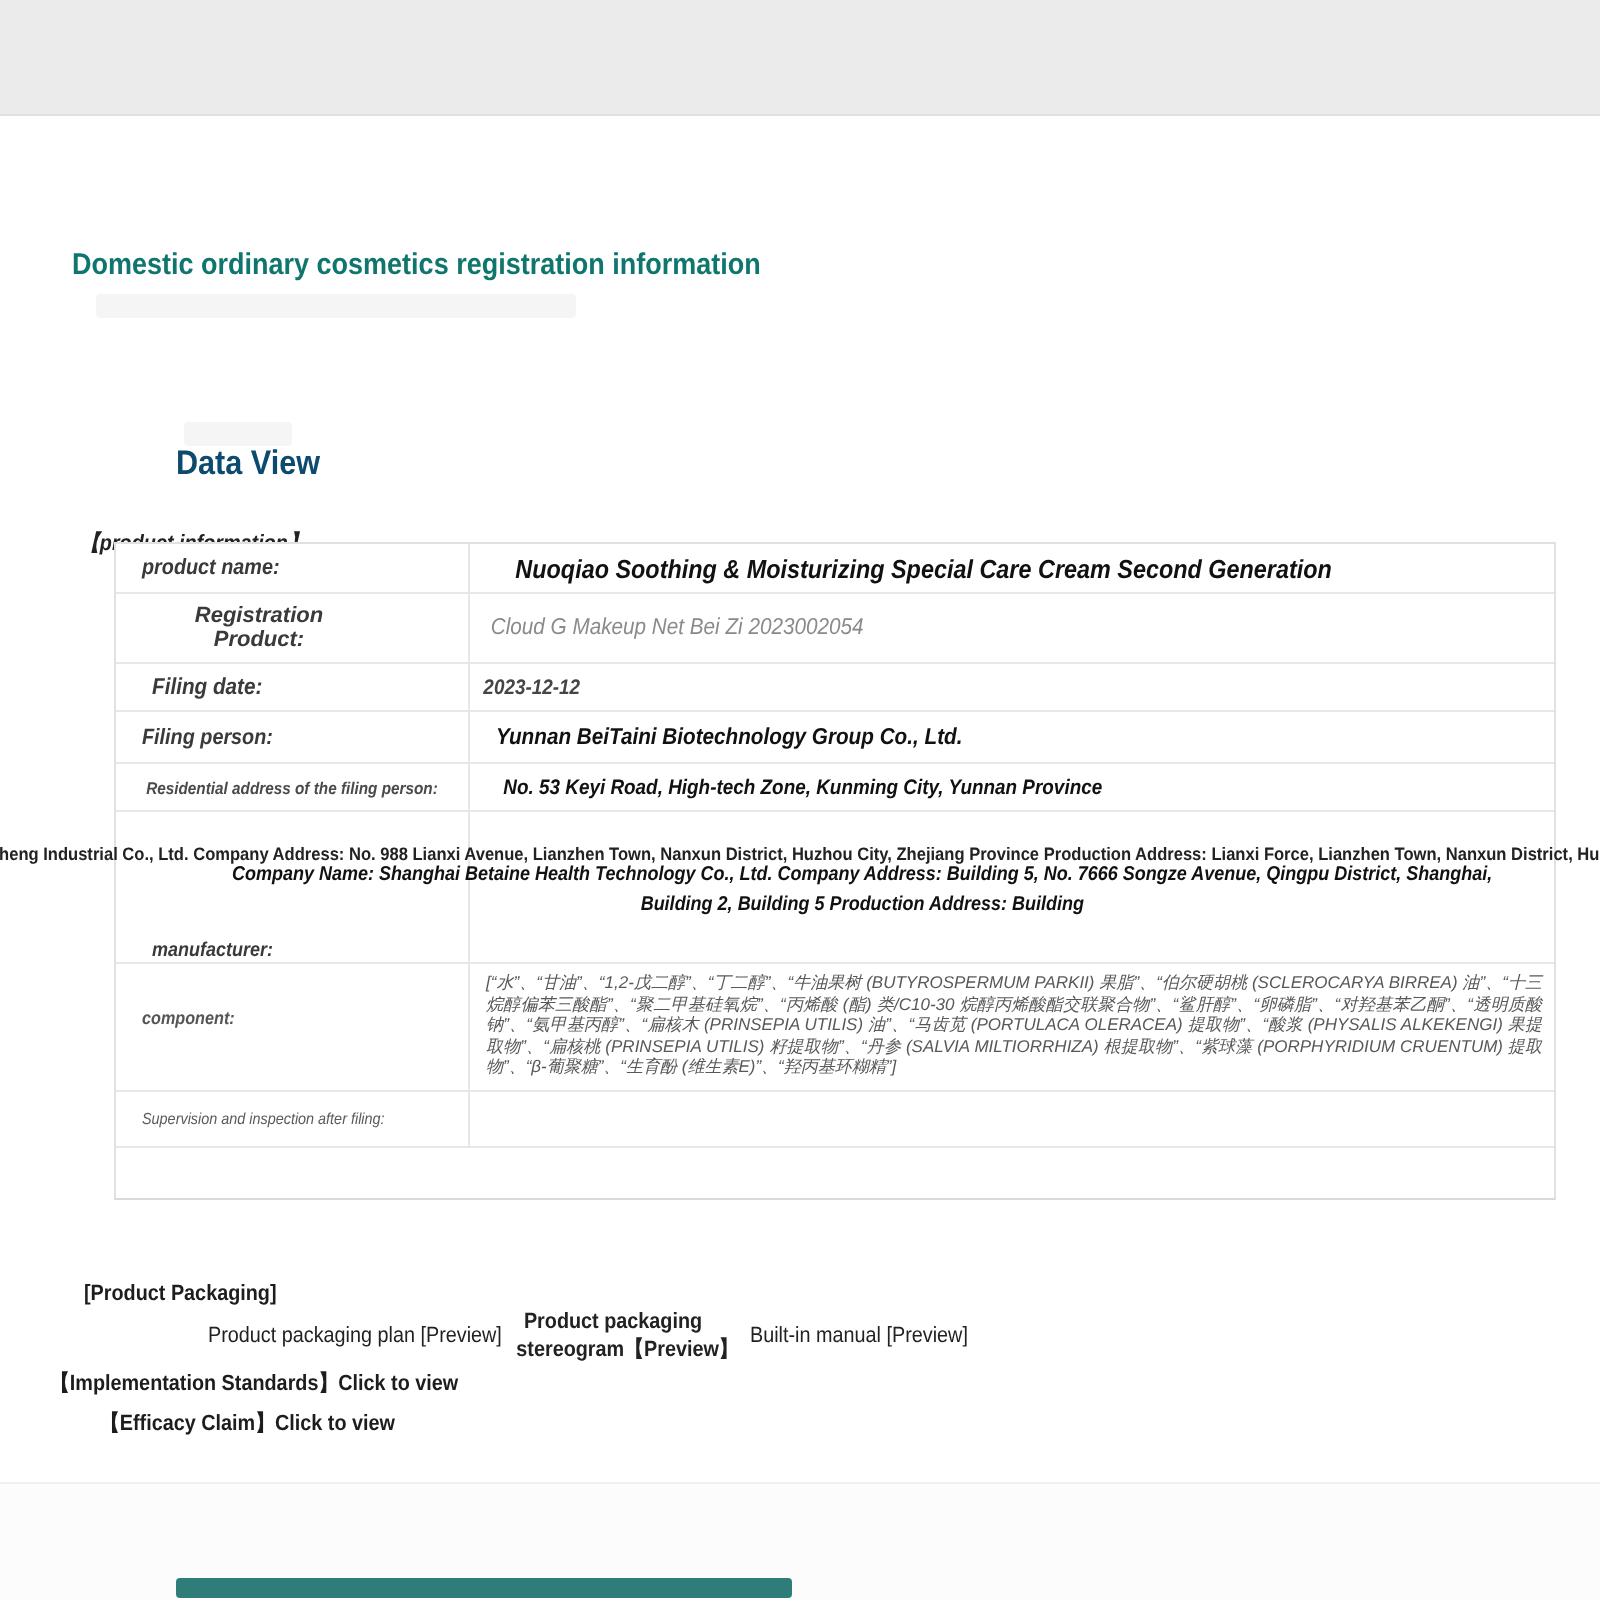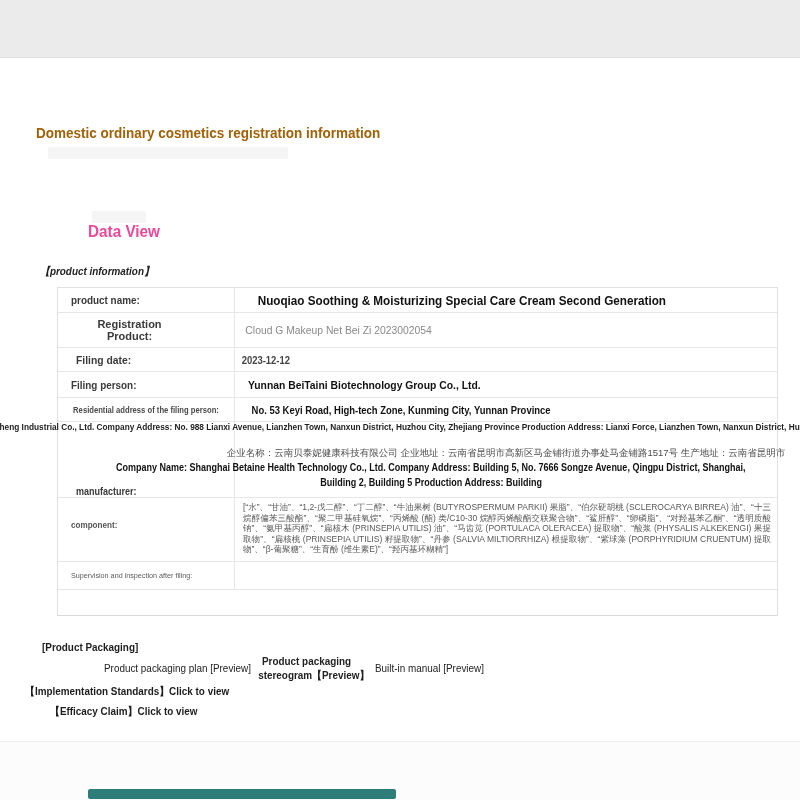--- a/index.html
+++ b/index.html
@@ -12,26 +12,26 @@
   .abs{position:absolute;}
   .cond{transform:scaleX(0.9);transform-origin:left center;display:inline-block;white-space:nowrap;}
   .cond-c{transform:scaleX(0.9);transform-origin:center center;display:inline-block;white-space:nowrap;}
 
   
   .topbar{left:0;top:0;width:800px;height:57px;background:#ebebeb;border-bottom:1px solid #e0e0e0;}
 
   
   .ghost{background:#f5f5f5;border-radius:2px;}
 
-  .page-title{left:36px;top:124px;font-size:15px;font-weight:bold;color:#a16207;}
-  .section-heading{left:88px;top:222px;font-size:17px;font-weight:bold;color:#ec4899;}
+  .page-title{left:36px;top:124px;font-size:15px;font-weight:bold;color:#0f766e;}
+  .section-heading{left:88px;top:222px;font-size:17px;font-weight:bold;color:#0c4a6e;}
   .table-title{left:40px;top:264px;font-size:11px;font-weight:bold;color:#222;font-style:italic;}
 
   
-  .info-table{left:57px;top:287px;width:719px;border:1px solid #e1e1e1;border-bottom:1px solid #d9d9d9;background:#fff;}
+  .info-table{left:57px;top:271px;width:719px;border:1px solid #e1e1e1;border-bottom:1px solid #d9d9d9;background:#fff;font-style:italic;}
   .t-row{display:flex;border-bottom:1px solid #e7e7e7;}
   .t-row:last-child{border-bottom:none;}
   .t-label{width:177px;flex:0 0 177px;border-right:1px solid #e7e7e7;display:flex;align-items:center;padding-left:13px;box-sizing:border-box;color:#333;}
   .t-value{flex:1;display:flex;align-items:center;justify-content:center;position:relative;}
 
   .h-r1{height:24px;} .h-r2{height:34px;} .h-r3{height:23px;justify-content:space-between;} .h-r4{height:25px;}
   .h-r5{height:23px;} .h-r6{height:75px;} .h-r7{height:63px;} .h-r8{height:27px;}
   .h-r9{height:23px;} .h-r10{height:25px;}
 
   .lbl-md{font-size:11px;font-weight:600;color:#3a3a3a;}
@@ -132,21 +132,20 @@
         <span class="cond-c val-bold v-r5">No. 53 Keyi Road, High-tech Zone, Kunming City, Yunnan Province</span>
       </div>
   </div>
 
   <div class="t-row h-r6">
     <div class="t-label" style="padding-left:18px;align-items:flex-end;">
         <span class="cond lbl-md" style="font-size:10px;">manufacturer:</span>
       </div>
     <div class="t-value">
       <div class="manu-stack">
-        <span class="manu-cn">企业名称：云南贝泰妮健康科技有限公司 企业地址：云南省昆明市高新区马金铺街道办事处马金铺路1517号 生产地址：云南省昆明市</span>
         <span class="cond-c manu-en1">Company Name: Shanghai Betaine Health Technology Co., Ltd. Company Address: Building 5, No. 7666 Songze Avenue, Qingpu District, Shanghai,</span>
         <span class="cond-c manu-en2">Building 2, Building 5 Production Address: Building</span>
       </div>
     </div>
   </div>
 
   <div class="t-row h-r7">
     <div class="t-label" style="align-items:flex-start;padding-top:22px;">
         <span class="cond lbl-md" style="font-size:9px;color:#555;">component:</span>
       </div>

